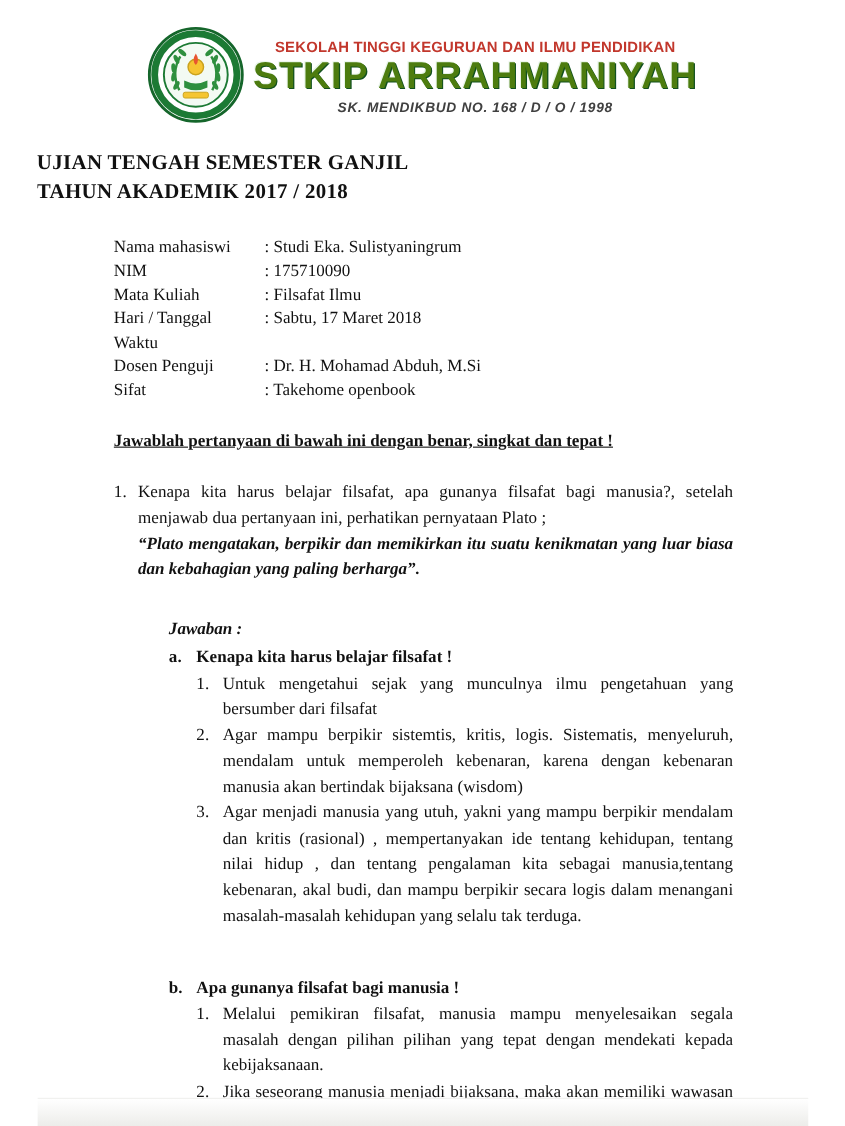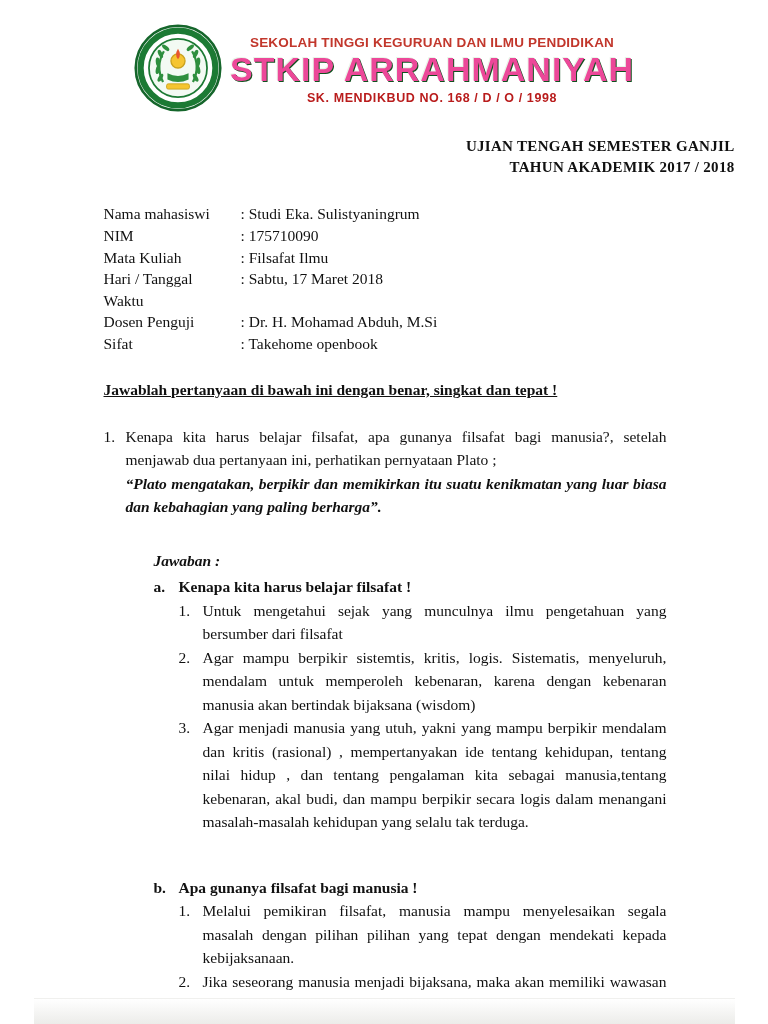--- a/index.html
+++ b/index.html
@@ -31,37 +31,38 @@
     letter-spacing: 0.2px;
     color: #c2372c;
     margin-bottom: 2px;
   }
   .hdr-name {
     font-family: "Liberation Sans", sans-serif;
     font-weight: bold;
     font-size: 34px;
     line-height: 1.05;
     letter-spacing: 1px;
-    color: #ec4899;
+    color: #4d7c0f;
     text-shadow: 1px 1px 0 #11511f, -1px -1px 0 #e8f5e8;
   }
   .hdr-sk {
     font-family: "Liberation Sans", sans-serif;
     font-weight: bold;
     font-size: 12.5px;
     letter-spacing: 0.6px;
-    color: #b91c1c;
+    color: #404040;
     margin-top: 3px;
+    font-style: italic;
   }
   
   .title {
     margin-top: 24px;
-    text-align: right;
-    font-weight: bold;
-    font-size: 15px;
+    text-align: left;
+    font-weight: bold;
+    font-size: 19px;
     line-height: 1.38;
     letter-spacing: 0.3px;
   }
   
   .content { padding: 0 68px 0 70px; }
   .info { margin-top: 26px; font-size: 15.5px; }
   .info-row { display: flex; line-height: 21.6px; }
   .info-label { width: 137px; flex-shrink: 0; }
   .info-value { flex: 1; }
   

